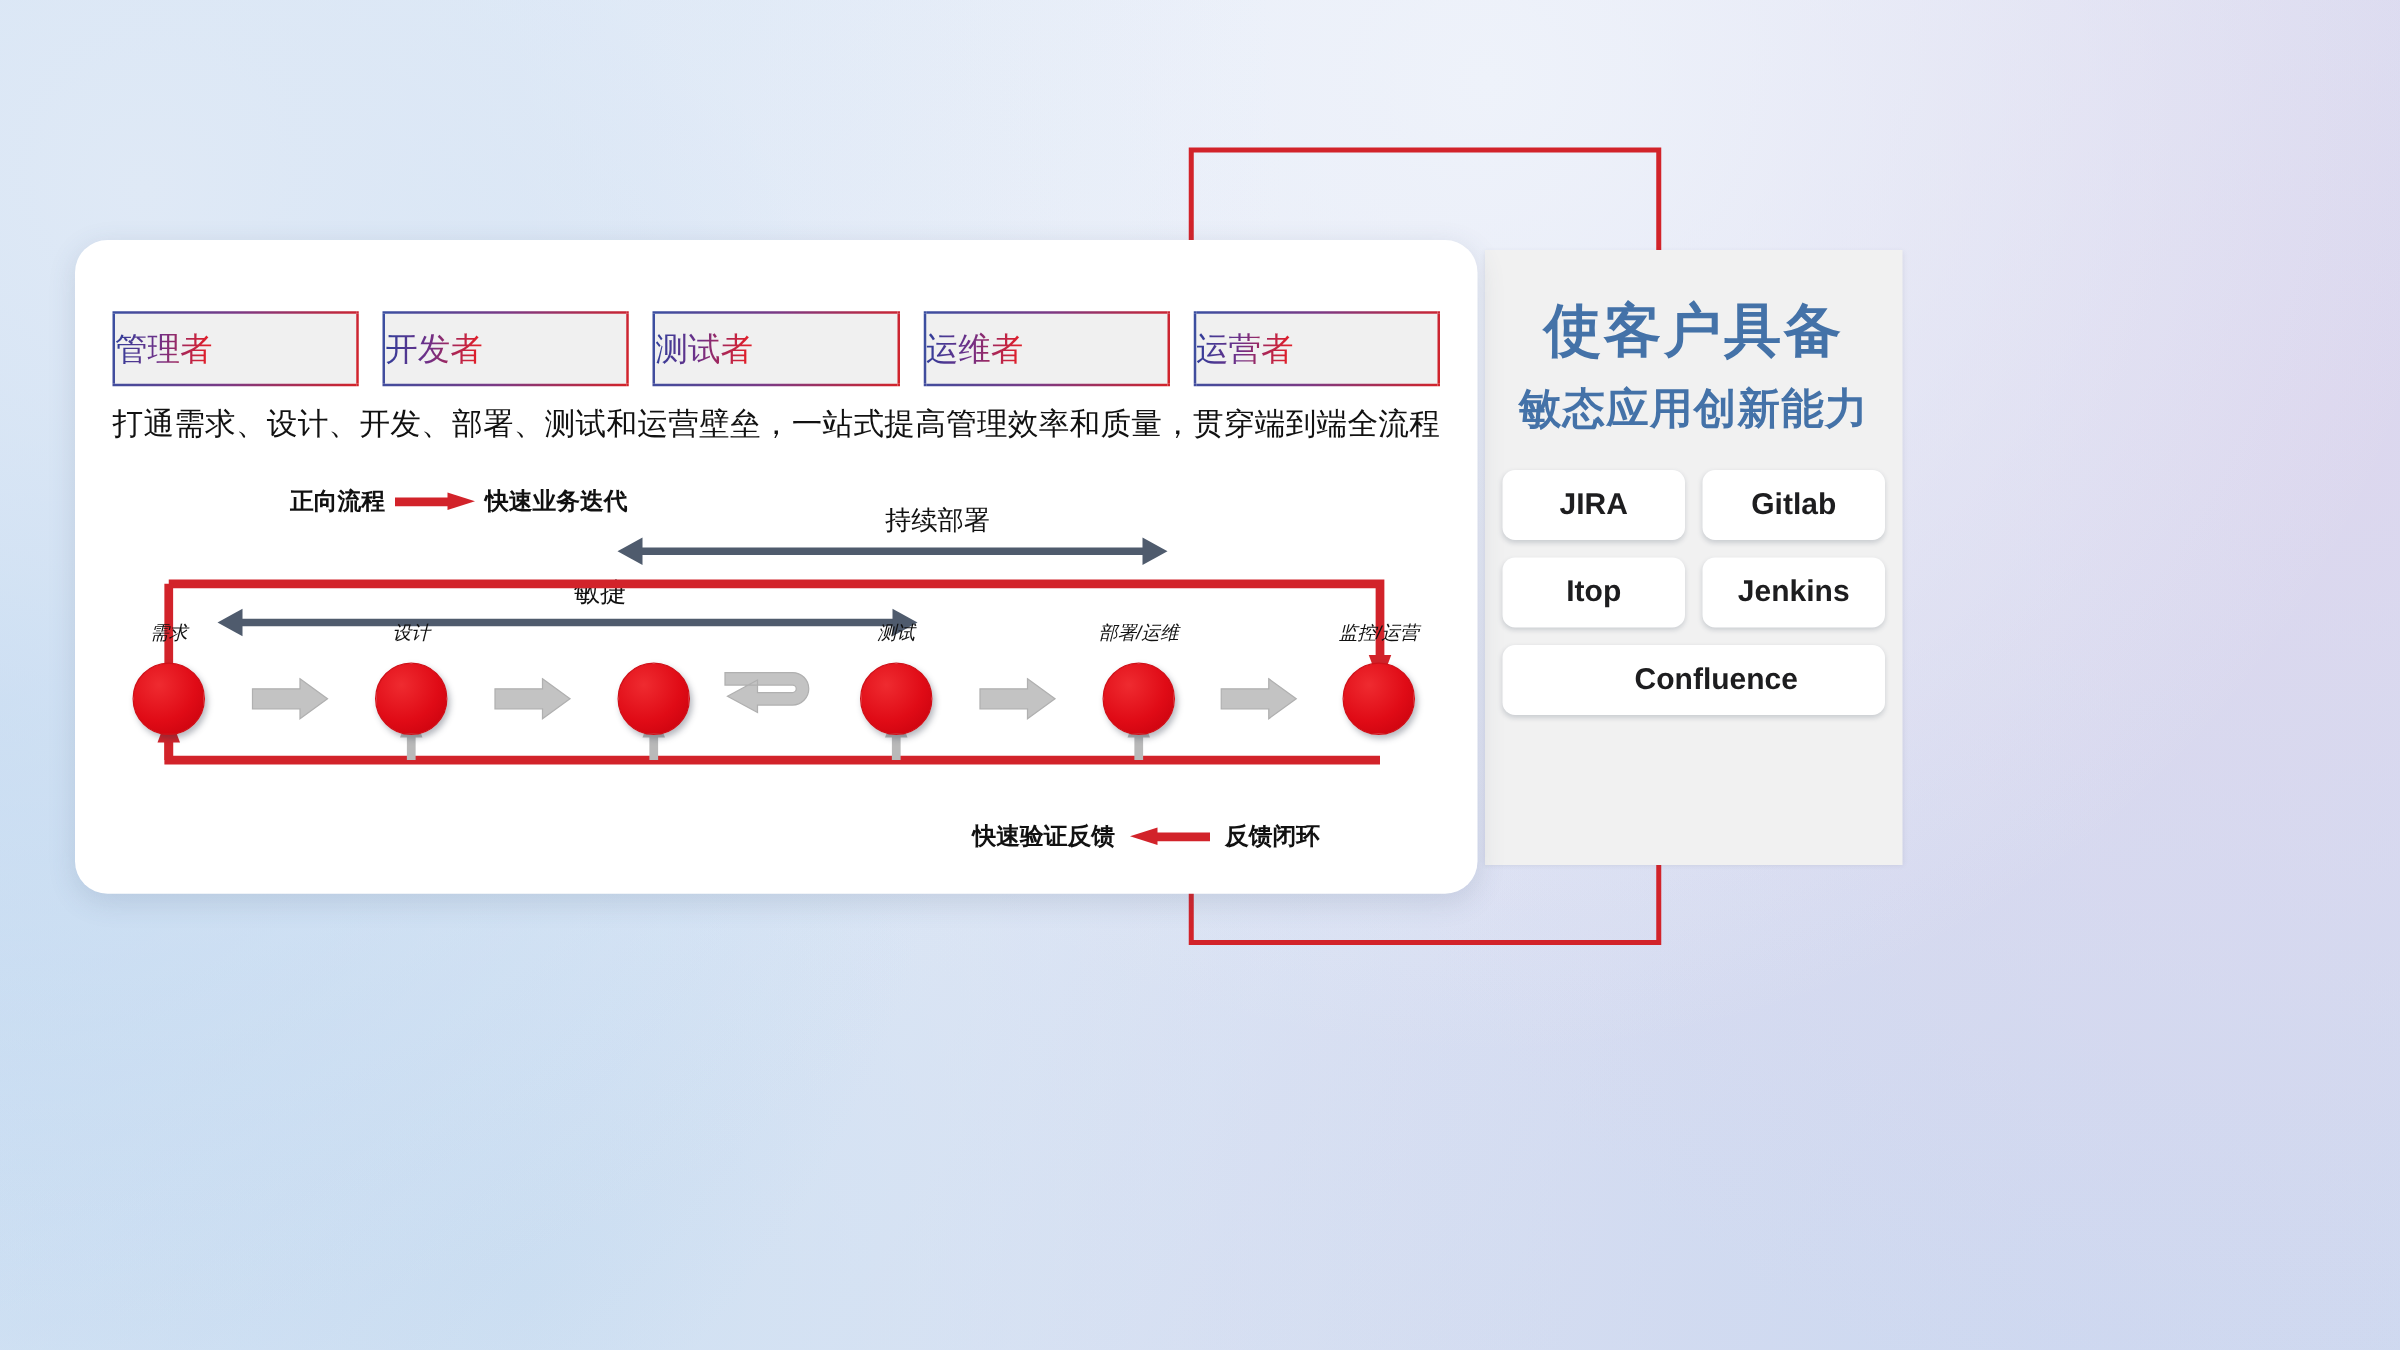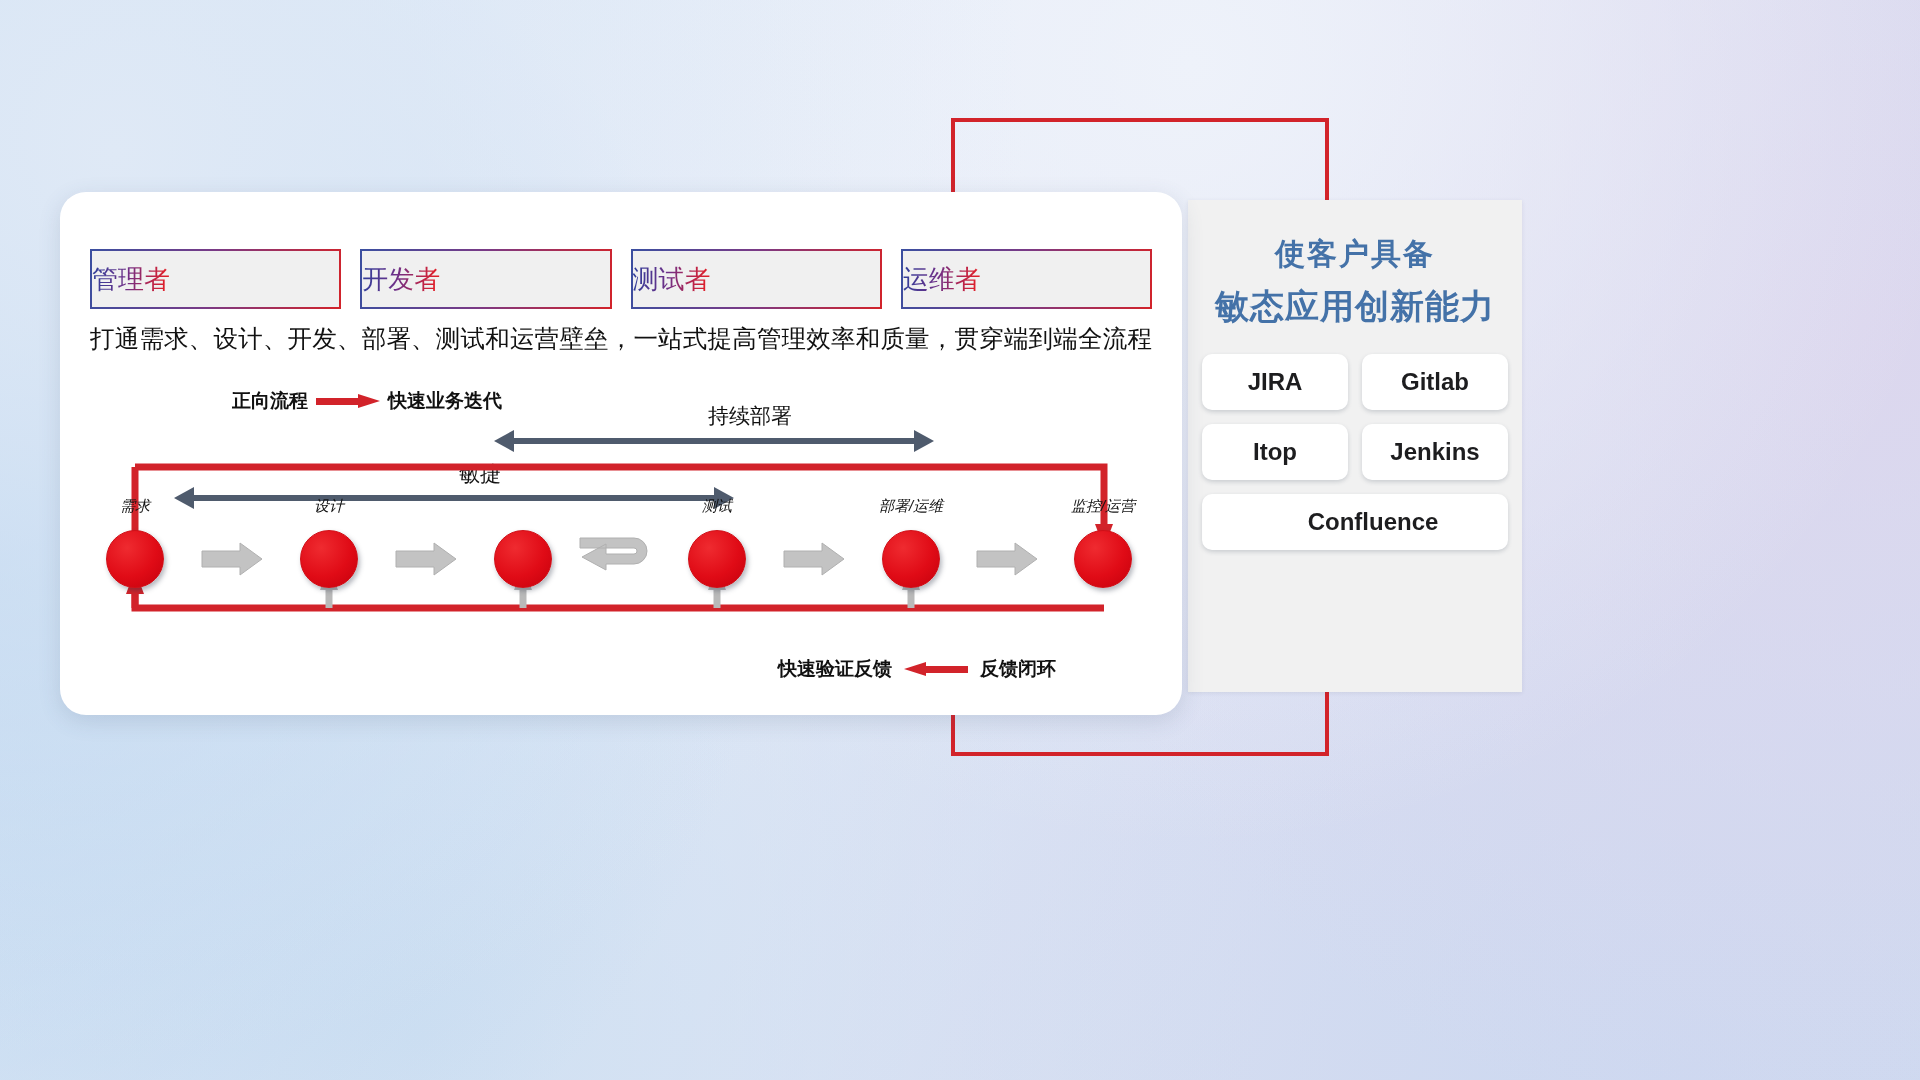--- a/index.html
+++ b/index.html
@@ -28,21 +28,21 @@
   
   .right-panel{
     position:absolute;left:1188px;top:200px;width:334px;height:492px;
     background:#f1f1f1;box-sizing:border-box;
     box-shadow:0 1px 4px rgba(60,70,90,.10);
   }
   .panel-headline{
     text-align:center;color:#4472a8;font-weight:700;
     letter-spacing:2px;line-height:1.32;
   }
-  .panel-headline .l1{display:block;font-size:30px;margin-top:34px;}
+  .panel-headline .l1{display:block;font-size:46px;margin-top:34px;}
   .panel-headline .l2{display:block;font-size:34px;margin-top:10px;letter-spacing:1px;}
   .tool-grid{
     margin:26px 14px 0 14px;display:flex;flex-wrap:wrap;
     gap:14px 14px;justify-content:center;
   }
   .tool-badge{
     width:146px;height:56px;background:#ffffff;border-radius:10px;
     display:flex;align-items:center;justify-content:center;
     font-size:24px;font-weight:700;color:#1d1d1f;
     box-shadow:0 2px 4px rgba(70,80,100,.22);
@@ -161,20 +161,23 @@
         <span>管理者</span>
       </div>
       <div class="role-box">
         <span>开发者</span>
       </div>
       <div class="role-box">
         <span>测试者</span>
       </div>
       <div class="role-box">
         <span>运维者</span>
+      </div>
+      <div class="role-box">
+        <span>运营者</span>
       </div>
     </div>
 
     <div class="subtitle">打通需求、设计、开发、部署、测试和运营壁垒，一站式提高管理效率和质量，贯穿端到端全流程</div>
 
     <div class="legend-forward">
       <span>正向流程</span>
       <span class="red-arrow-r"></span>
       <span>快速业务迭代</span>
     </div>

